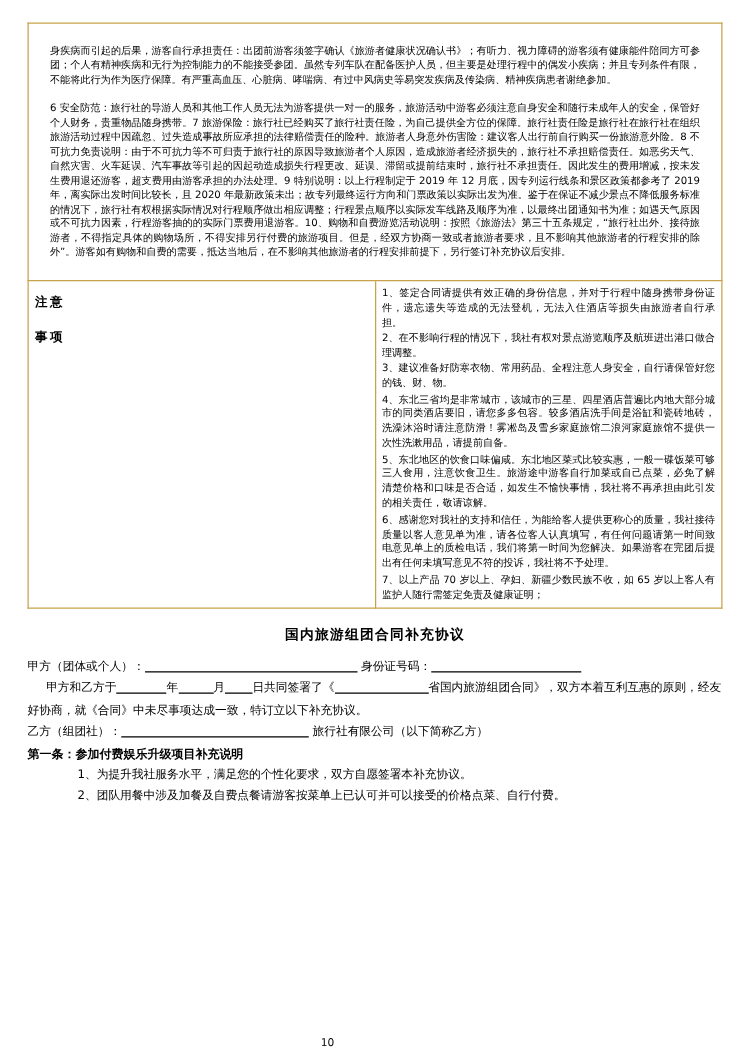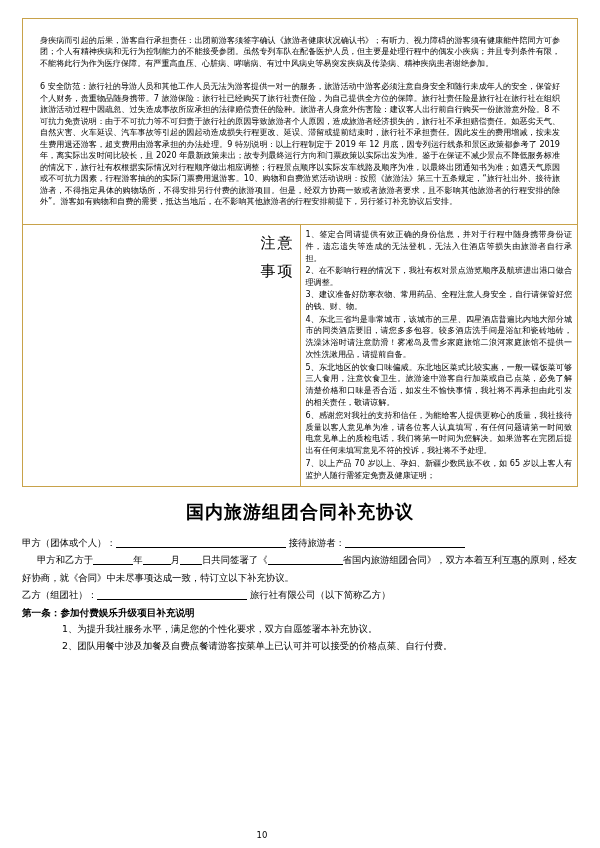--- a/index.html
+++ b/index.html
@@ -29,25 +29,26 @@
     width: 100%;
     table-layout: fixed;
   }
   .doc-table td {
     border: 1px solid #c8a24a;
     vertical-align: top;
     padding: 4px 5px;
   }
   .cell-label {
     width: 52px;
-    text-align: right;
+    text-align: left;
     vertical-align: middle;
-    font-size: 15px;
+    font-size: 10px;
     line-height: 28px;
     letter-spacing: 2px;
+    font-weight: bold;
   }
   .cell-label div { white-space: nowrap; }
 
   .body-text {
     font-size: 8.1px;
     line-height: 1.42;
     text-align: justify;
     text-justify: inter-ideograph;
     word-break: break-all;
   }
@@ -62,21 +63,21 @@
     text-align: justify;
     word-break: break-all;
   }
   .notice-list p {
     margin: 0 0 0.5px 0;
   }
 
   
   .doc-title {
     text-align: center;
-    font-size: 18px;
+    font-size: 11px;
     font-weight: bold;
     letter-spacing: 1px;
     margin: 13px 0 10px 0;
     font-family: "DejaVu Sans", "Liberation Sans", sans-serif;
   }
 
   
   .agreement {
     font-size: 9.4px;
     line-height: 1.85;
@@ -147,21 +148,21 @@
         <p>7、以上产品 70 岁以上、孕妇、新疆少数民族不收，如 65 岁以上客人有监护人随行需签定免责及健康证明；</p>
       </td>
     </tr>
   </tbody>
     </table>
 
   <div class="doc-title">国内旅游组团合同补充协议</div>
 
   <div class="agreement">
     <p>
-      <span>甲方（团体或个人）：</span><span class="u u-170"></span>&nbsp;<span>接待旅游者：</span><span class="u u-120"></span>
+      <span>甲方（团体或个人）：</span><span class="u u-170"></span>&nbsp;<span>身份证号码：</span><span class="u u-120"></span>
     </p>
     <p>
       &nbsp;&nbsp;&nbsp;&nbsp;&nbsp;<span>甲方和乙方于</span><span class="u u-40"></span><span>年</span><span class="u u-28"></span><span>月</span><span class="u u-22"></span><span>日共同签署了《</span><span class="u u-75"></span><span>省国内旅游组团合同</span><span>》，双方本着互利互惠的原则，经友好协商，就《合同》中未尽事项达成一致，特订立以下补充协议。</span>
     </p>
     <p>
       <span>乙方（组团社）：</span><span class="u u-150"></span>&nbsp;<span>旅行社有限公司</span><span>（以下简称乙方）</span>
     </p>
     <p class="sec-head">
       <span>第一条</span><span>：参加付费娱乐升级项目补充说明</span>
     </p>

